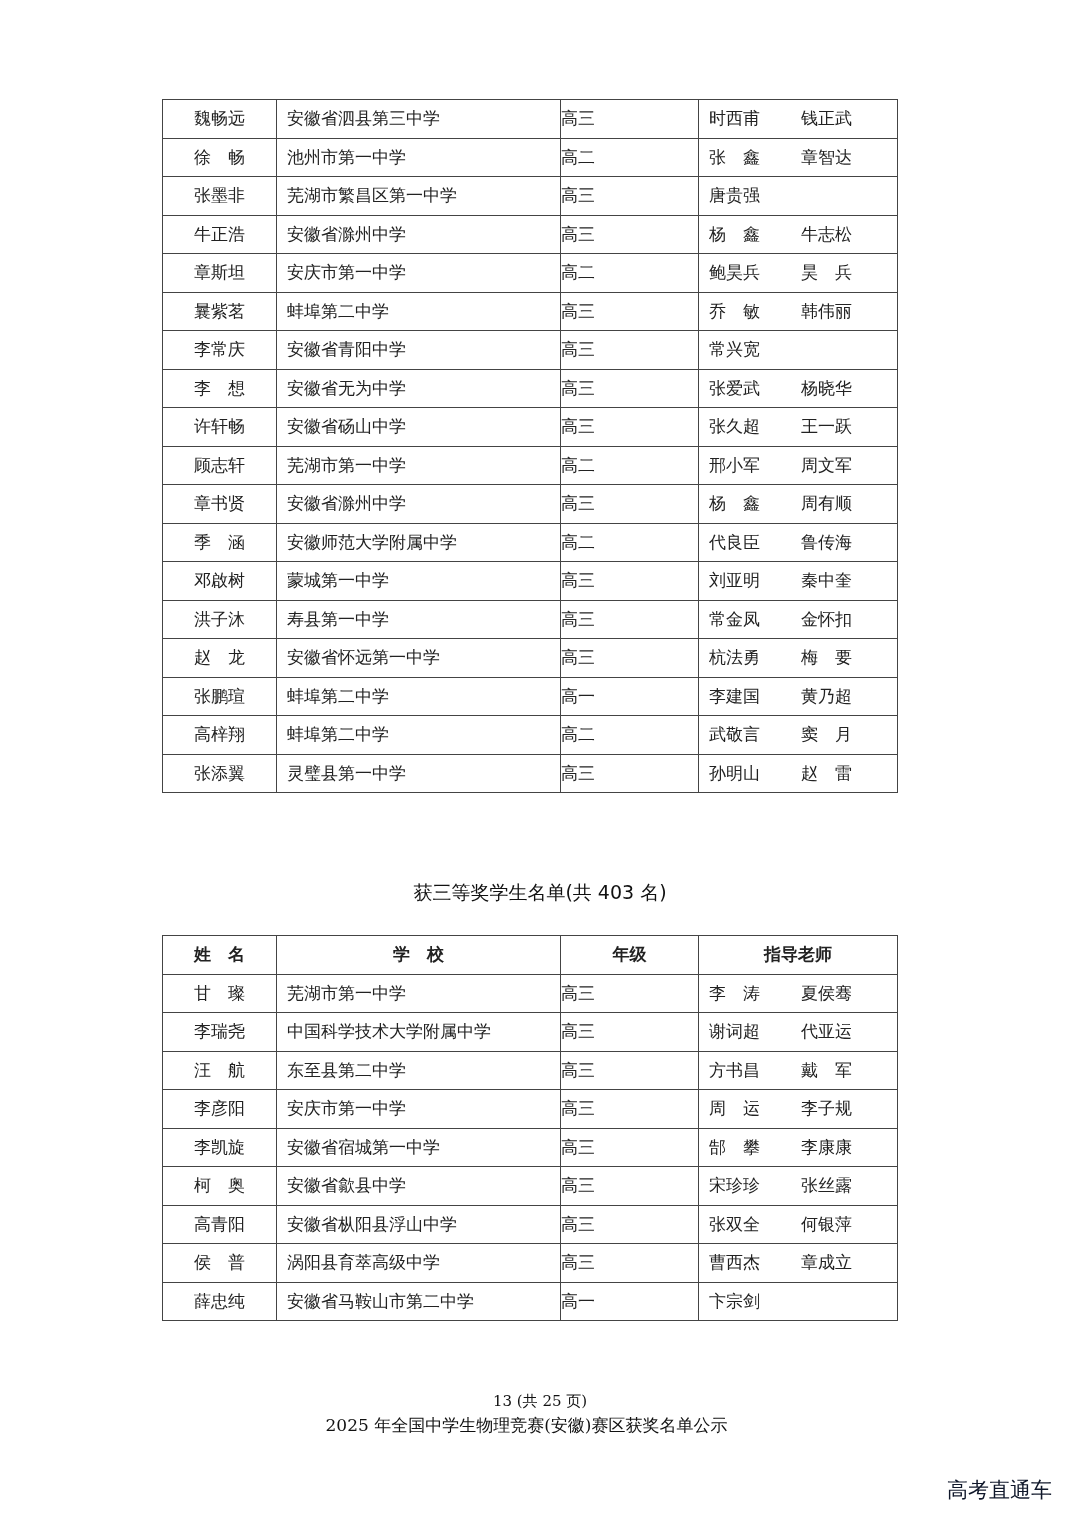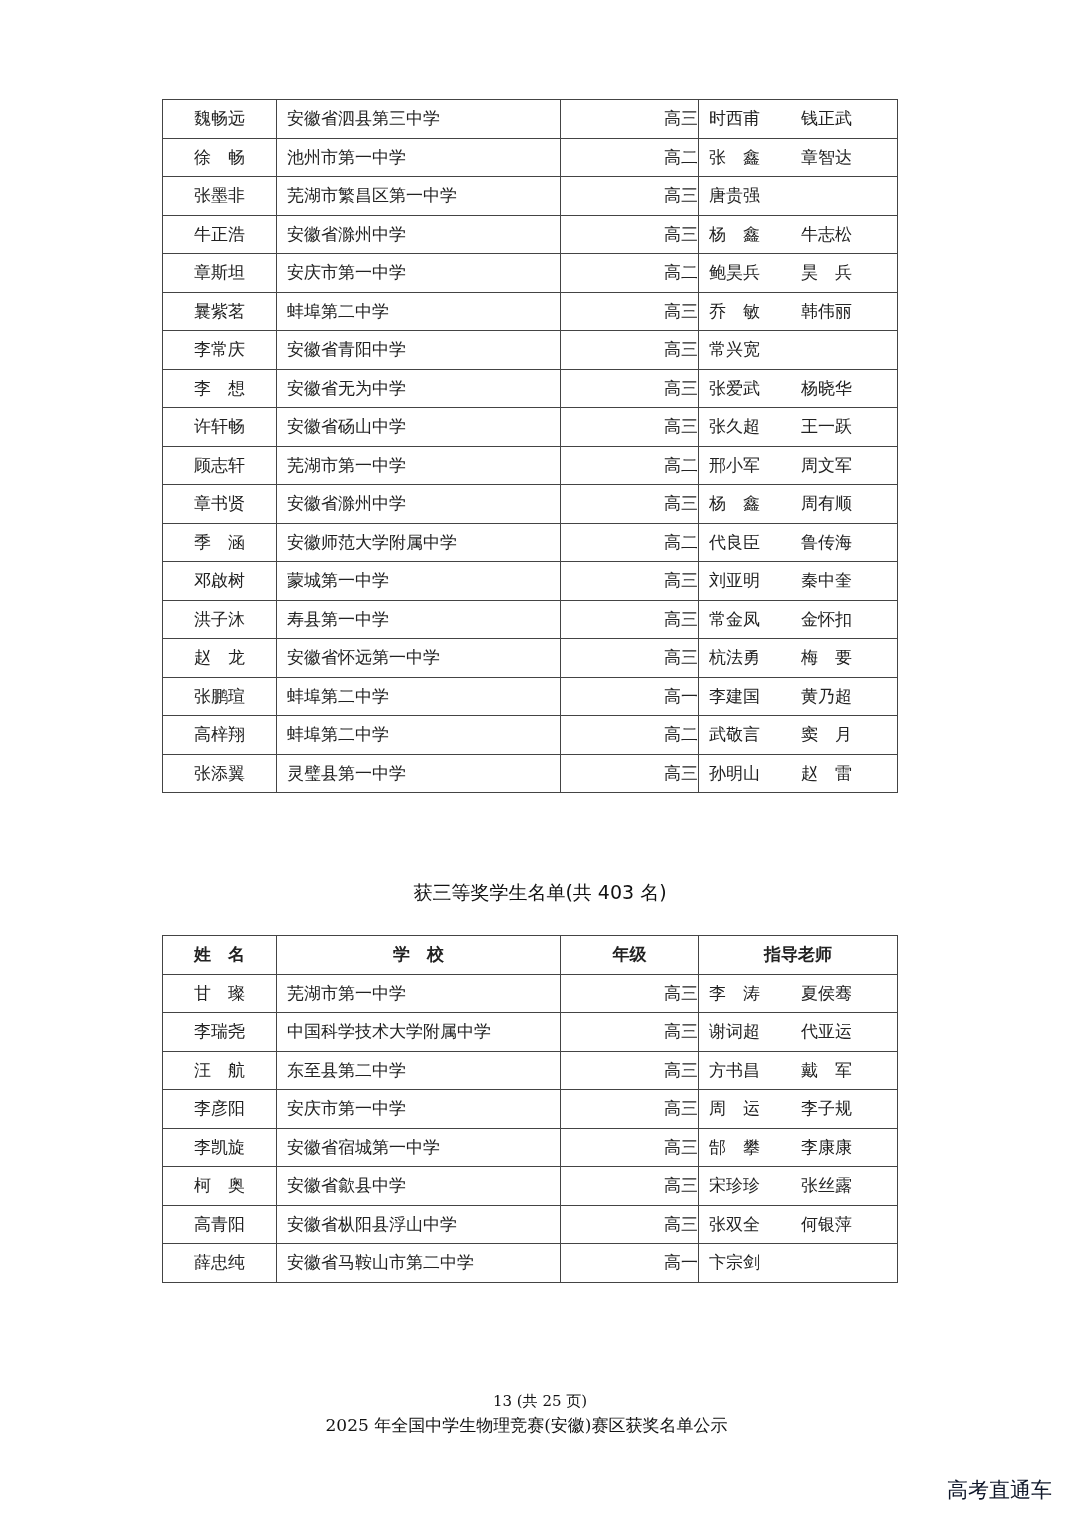--- a/index.html
+++ b/index.html
@@ -3,21 +3,21 @@
 <meta charset="utf-8">
 <style>
   html, body { margin: 0; padding: 0; background: #ffffff; }
   body { width: 1080px; height: 1527px; position: relative; overflow: hidden;
          font-family: "DejaVu Serif", "Liberation Serif", serif; color: #222; }
   table { position: absolute; left: 162px; border-collapse: collapse; table-layout: fixed; }
   td { border: 1.5px solid #444; height: 37.5px; padding: 0; font-size: 17px; vertical-align: middle; white-space: nowrap; }
   col.c1 { width: 114px; } col.c2 { width: 284px; } col.c3 { width: 138px; } col.c4 { width: 199px; }
   td.name { text-align: center; }
   td.school { padding-left: 10px; }
-  td.grade { text-align: right; }
+  td.grade { text-align: left; }
   td.teachers { padding-left: 10px; }
   .t1 { display: inline-block; width: 92px; }
   .t2 { display: inline-block; }
   #table1 { top: 99px; }
   #table2 { top: 935px; }
   #table2 tr.head td { font-weight: bold; text-align: center; font-family: "DejaVu Sans", "Liberation Sans", sans-serif; font-size: 17px; }
   .section-title { position: absolute; top: 880px; left: 0; width: 1080px; text-align: center;
                    font-family: "DejaVu Sans", "Liberation Sans", sans-serif; font-size: 19px; color: #111; }
   .footer-page { position: absolute; top: 1392px; left: 0; width: 1080px; text-align: center; font-size: 15px; color: #111; }
   .footer-title { position: absolute; top: 1414px; left: 0; width: 1053px; text-align: center; font-size: 17px; color: #111; }
@@ -198,20 +198,26 @@
     <td class="grade">高三</td>
     <td class="teachers"><span class="t1">宋珍珍</span><span class="t2">张丝露</span></td>
   </tr>
       <tr>
     <td class="name">高青阳</td>
     <td class="school">安徽省枞阳县浮山中学</td>
     <td class="grade">高三</td>
     <td class="teachers"><span class="t1">张双全</span><span class="t2">何银萍</span></td>
   </tr>
       <tr>
+    <td class="name">侯　普</td>
+    <td class="school">涡阳县育萃高级中学</td>
+    <td class="grade">高三</td>
+    <td class="teachers"><span class="t1">曹西杰</span><span class="t2">章成立</span></td>
+  </tr>
+      <tr>
     <td class="name">薛忠纯</td>
     <td class="school">安徽省马鞍山市第二中学</td>
     <td class="grade">高一</td>
     <td class="teachers"><span class="t1">卞宗剑</span><span class="t2"></span></td>
   </tr>
     </tbody>
 </table>
 
 <div class="footer-page">13 (共 25 页)</div>
 <div class="footer-title">2025 年全国中学生物理竞赛(安徽)赛区获奖名单公示</div>

